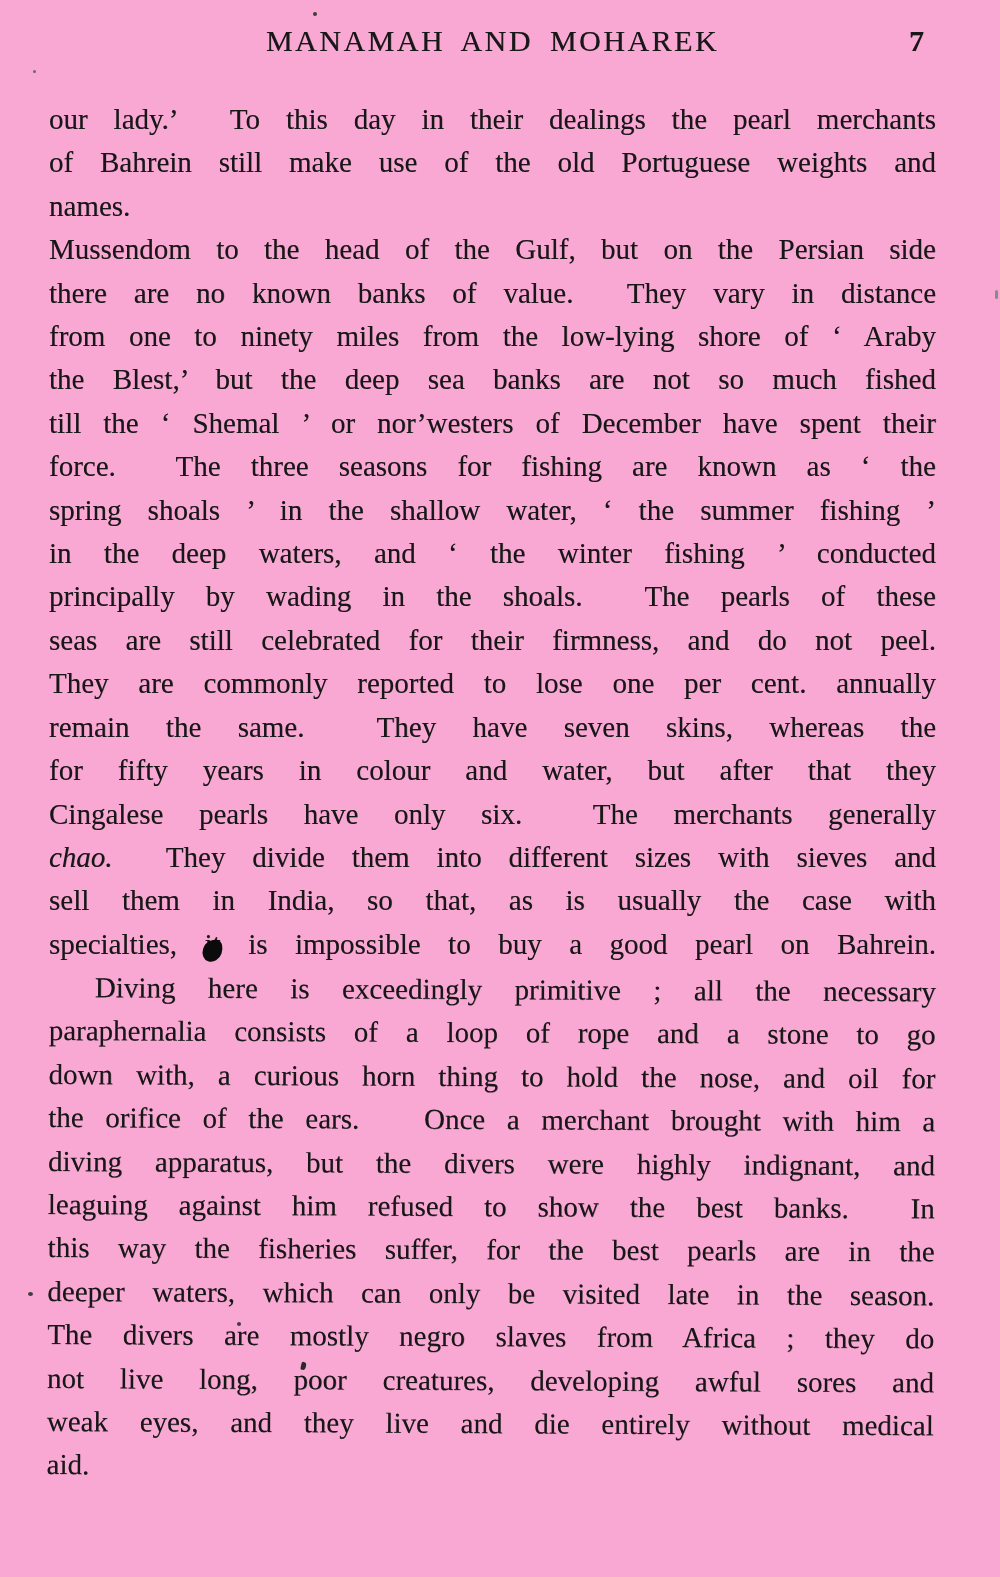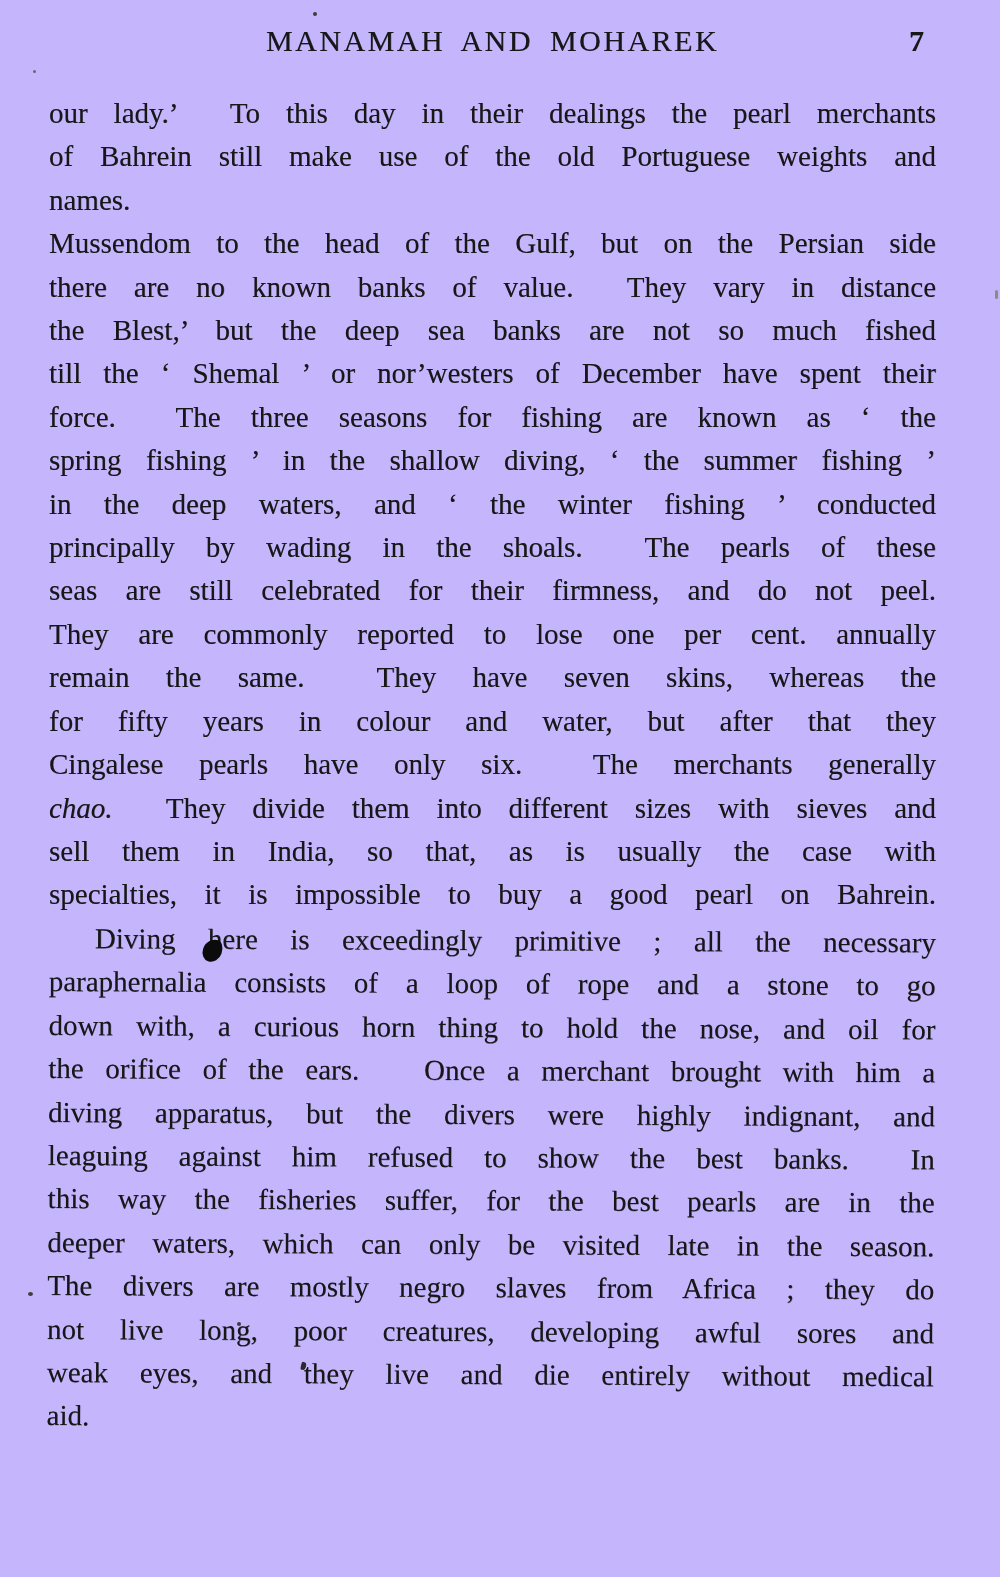--- a/index.html
+++ b/index.html
@@ -1,20 +1,20 @@
 <!DOCTYPE html>
 <html><head>
 <meta charset="utf-8">
 <style>
   html, body { margin: 0; padding: 0; background: #ffffff; }
   .page {
     position: relative;
     width: 1000px;
     height: 1577px;
-    background: #c4b5fd;
+    background: #f9a8d4;
     overflow: hidden;
     font-family: "Liberation Serif", "DejaVu Serif", serif;
     color: #171717;
   }
   .running-head {
     position: absolute;
     left: 49px;
     top: 24px;
     width: 887px;
     text-align: center;
@@ -30,21 +30,21 @@
     position: absolute;
     right: 12px;
     top: 0;
     font-size: 30px;
     font-weight: bold;
     text-shadow: 0.3px 0.3px 0 rgba(10,10,10,0.4);
   }
   .text-block {
     position: absolute;
     left: 49px;
-    top: 92px;
+    top: 98px;
     width: 887px;
     font-size: 29px;
     line-height: 43.4px;
     text-shadow: 0.3px 0.3px 0 rgba(15,15,15,0.45);
   }
   .line {
     text-align: justify;
     text-align-last: justify;
   }
   .line.endp { text-align: left; text-align-last: left; }
@@ -91,24 +91,25 @@
 
     <div class="para">
       <div class="line">our lady.’&nbsp; To this day in their dealings the pearl merchants</div>
       <div class="line">of Bahrein still make use of the old Portuguese weights and</div>
       <div class="line endp">names.</div>
     </div>
 
     <div class="para">
       <div class="line">Mussendom to the head of the Gulf, but on the Persian side</div>
       <div class="line">there are no known banks of value.&nbsp; They vary in distance</div>
+      <div class="line">from one to ninety miles from the low-lying shore of ‘ Araby</div>
       <div class="line">the Blest,’ but the deep sea banks are not so much fished</div>
       <div class="line">till the ‘ Shemal ’ or nor’westers of December have spent their</div>
       <div class="line">force.&nbsp; The three seasons for fishing are known as ‘ the</div>
-      <div class="line">spring fishing ’ in the shallow diving, ‘ the summer fishing ’</div>
+      <div class="line">spring shoals ’ in the shallow water, ‘ the summer fishing ’</div>
       <div class="line">in the deep waters, and ‘ the winter fishing ’ conducted</div>
       <div class="line">principally by wading in the shoals.&nbsp; The pearls of these</div>
       <div class="line">seas are still celebrated for their firmness, and do not peel.</div>
       <div class="line">They are commonly reported to lose one per cent. annually</div>
       <div class="line">remain the same.&nbsp; They have seven skins, whereas the</div>
       <div class="line">for fifty years in colour and water, but after that they</div>
       <div class="line">Cingalese pearls have only six.&nbsp; The merchants generally</div>
       <div class="line"><span class="it">chao.</span><span>&nbsp; They divide them into different sizes with sieves and</span></div>
       <div class="line">sell them in India, so that, as is usually the case with</div>
       <div class="line">specialties, it is impossible to buy a good pearl on Bahrein.</div>

